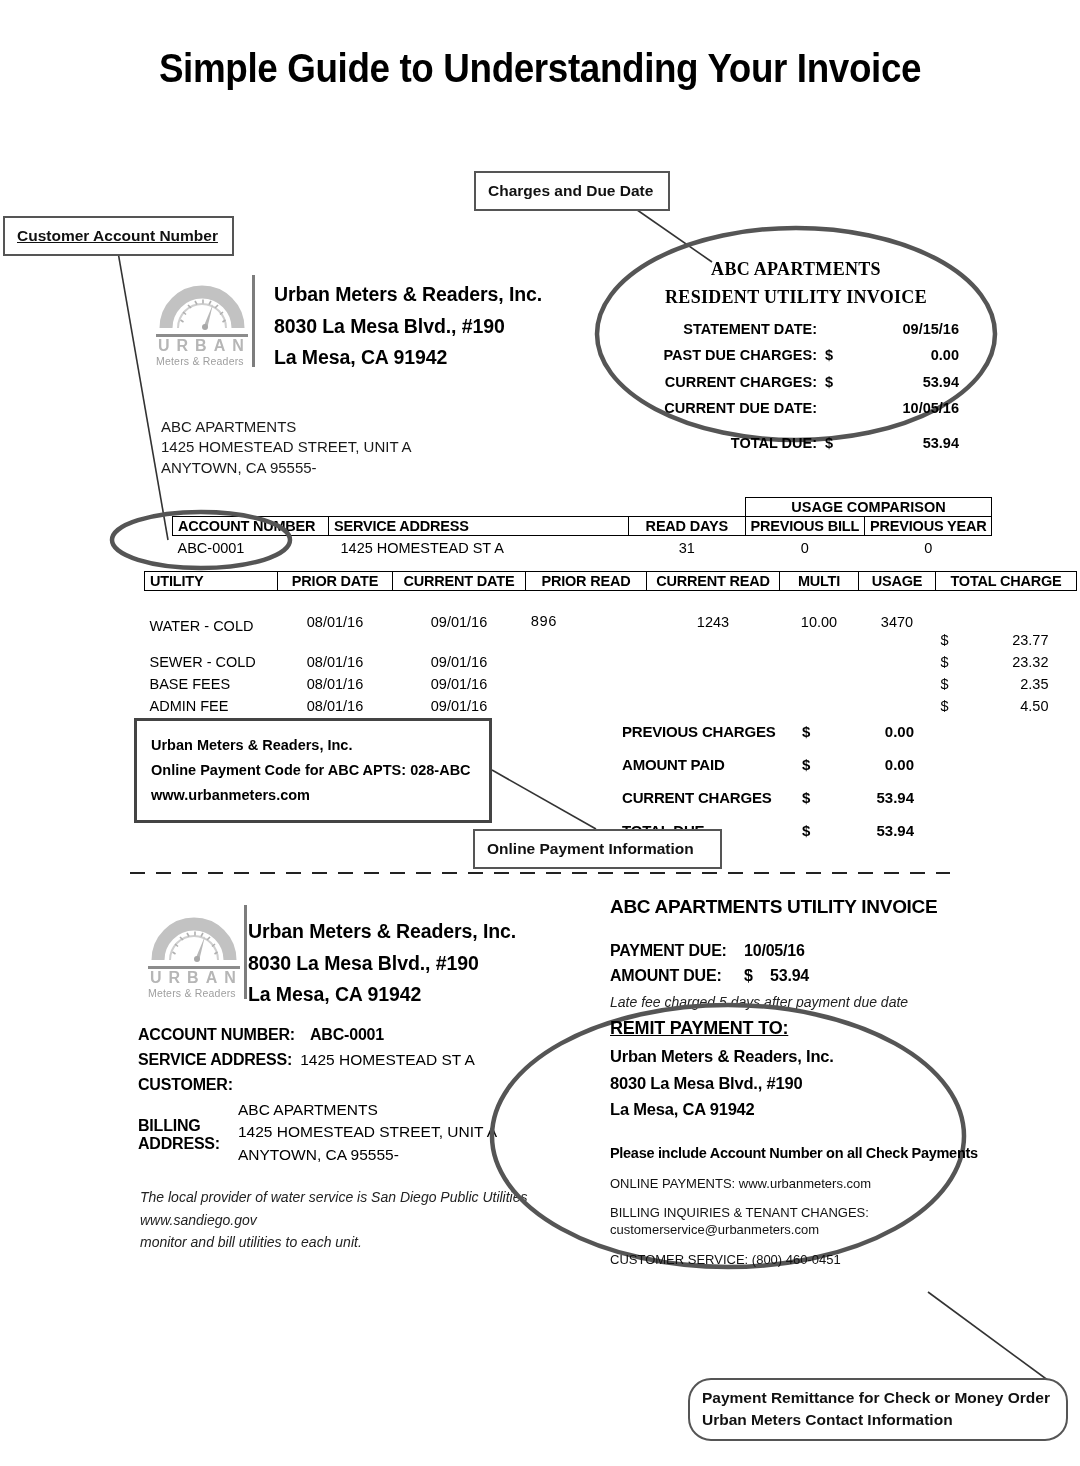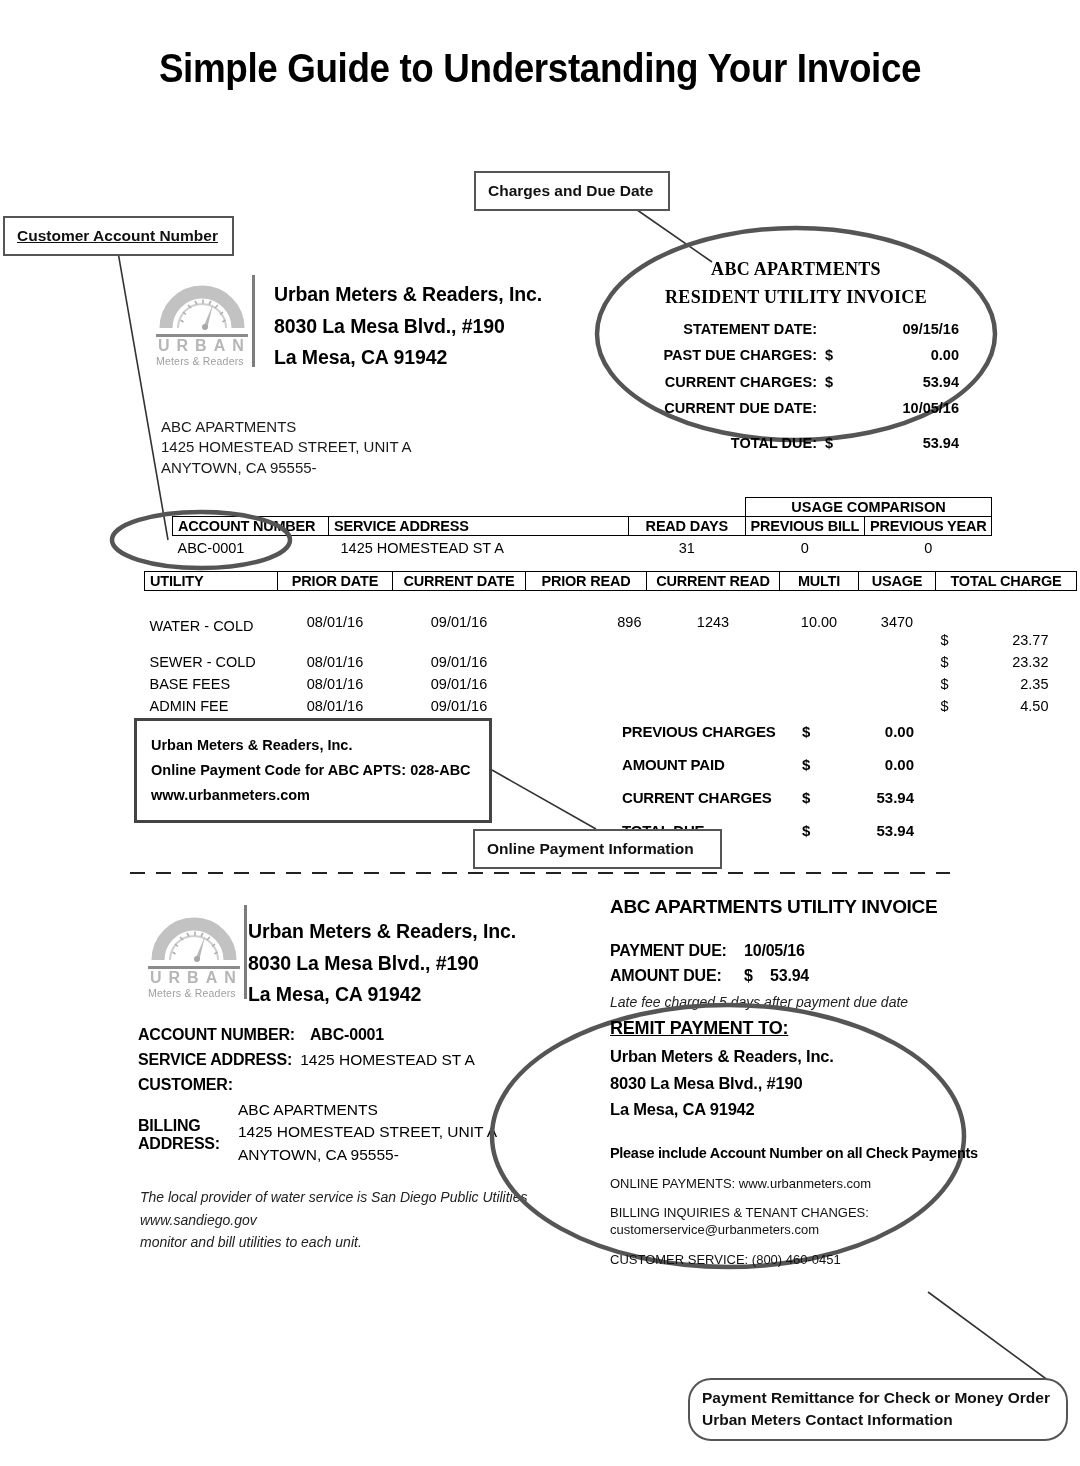--- a/index.html
+++ b/index.html
@@ -82,21 +82,21 @@
     white-space:nowrap;
   }
   .tbl th{
     font-weight:bold;
     border:1.6px solid #000;
     font-family:"Liberation Sans Narrow","Liberation Sans",sans-serif;
     letter-spacing:-0.2px;
   }
   .tbl td{ border:none; }
   .nb{ border:none !important; }
-  .r{ text-align:right; }
+  .r{ text-align:left;font-family:Liberation Mono, monospace; }
   .c{ text-align:center; }
   .l{ text-align:left; }
 
   
   .tot-row{ font-size:15px; font-weight:bold; line-height:1.0;
             font-family:"Liberation Sans Narrow","Liberation Sans",sans-serif; }
   .tot-row .lab{ display:inline-block; width:180px; text-align:left; letter-spacing:-0.2px;}
   .tot-row .cur{ display:inline-block; width:34px; }
   .tot-row .val{ display:inline-block; width:78px; text-align:right; }
 

